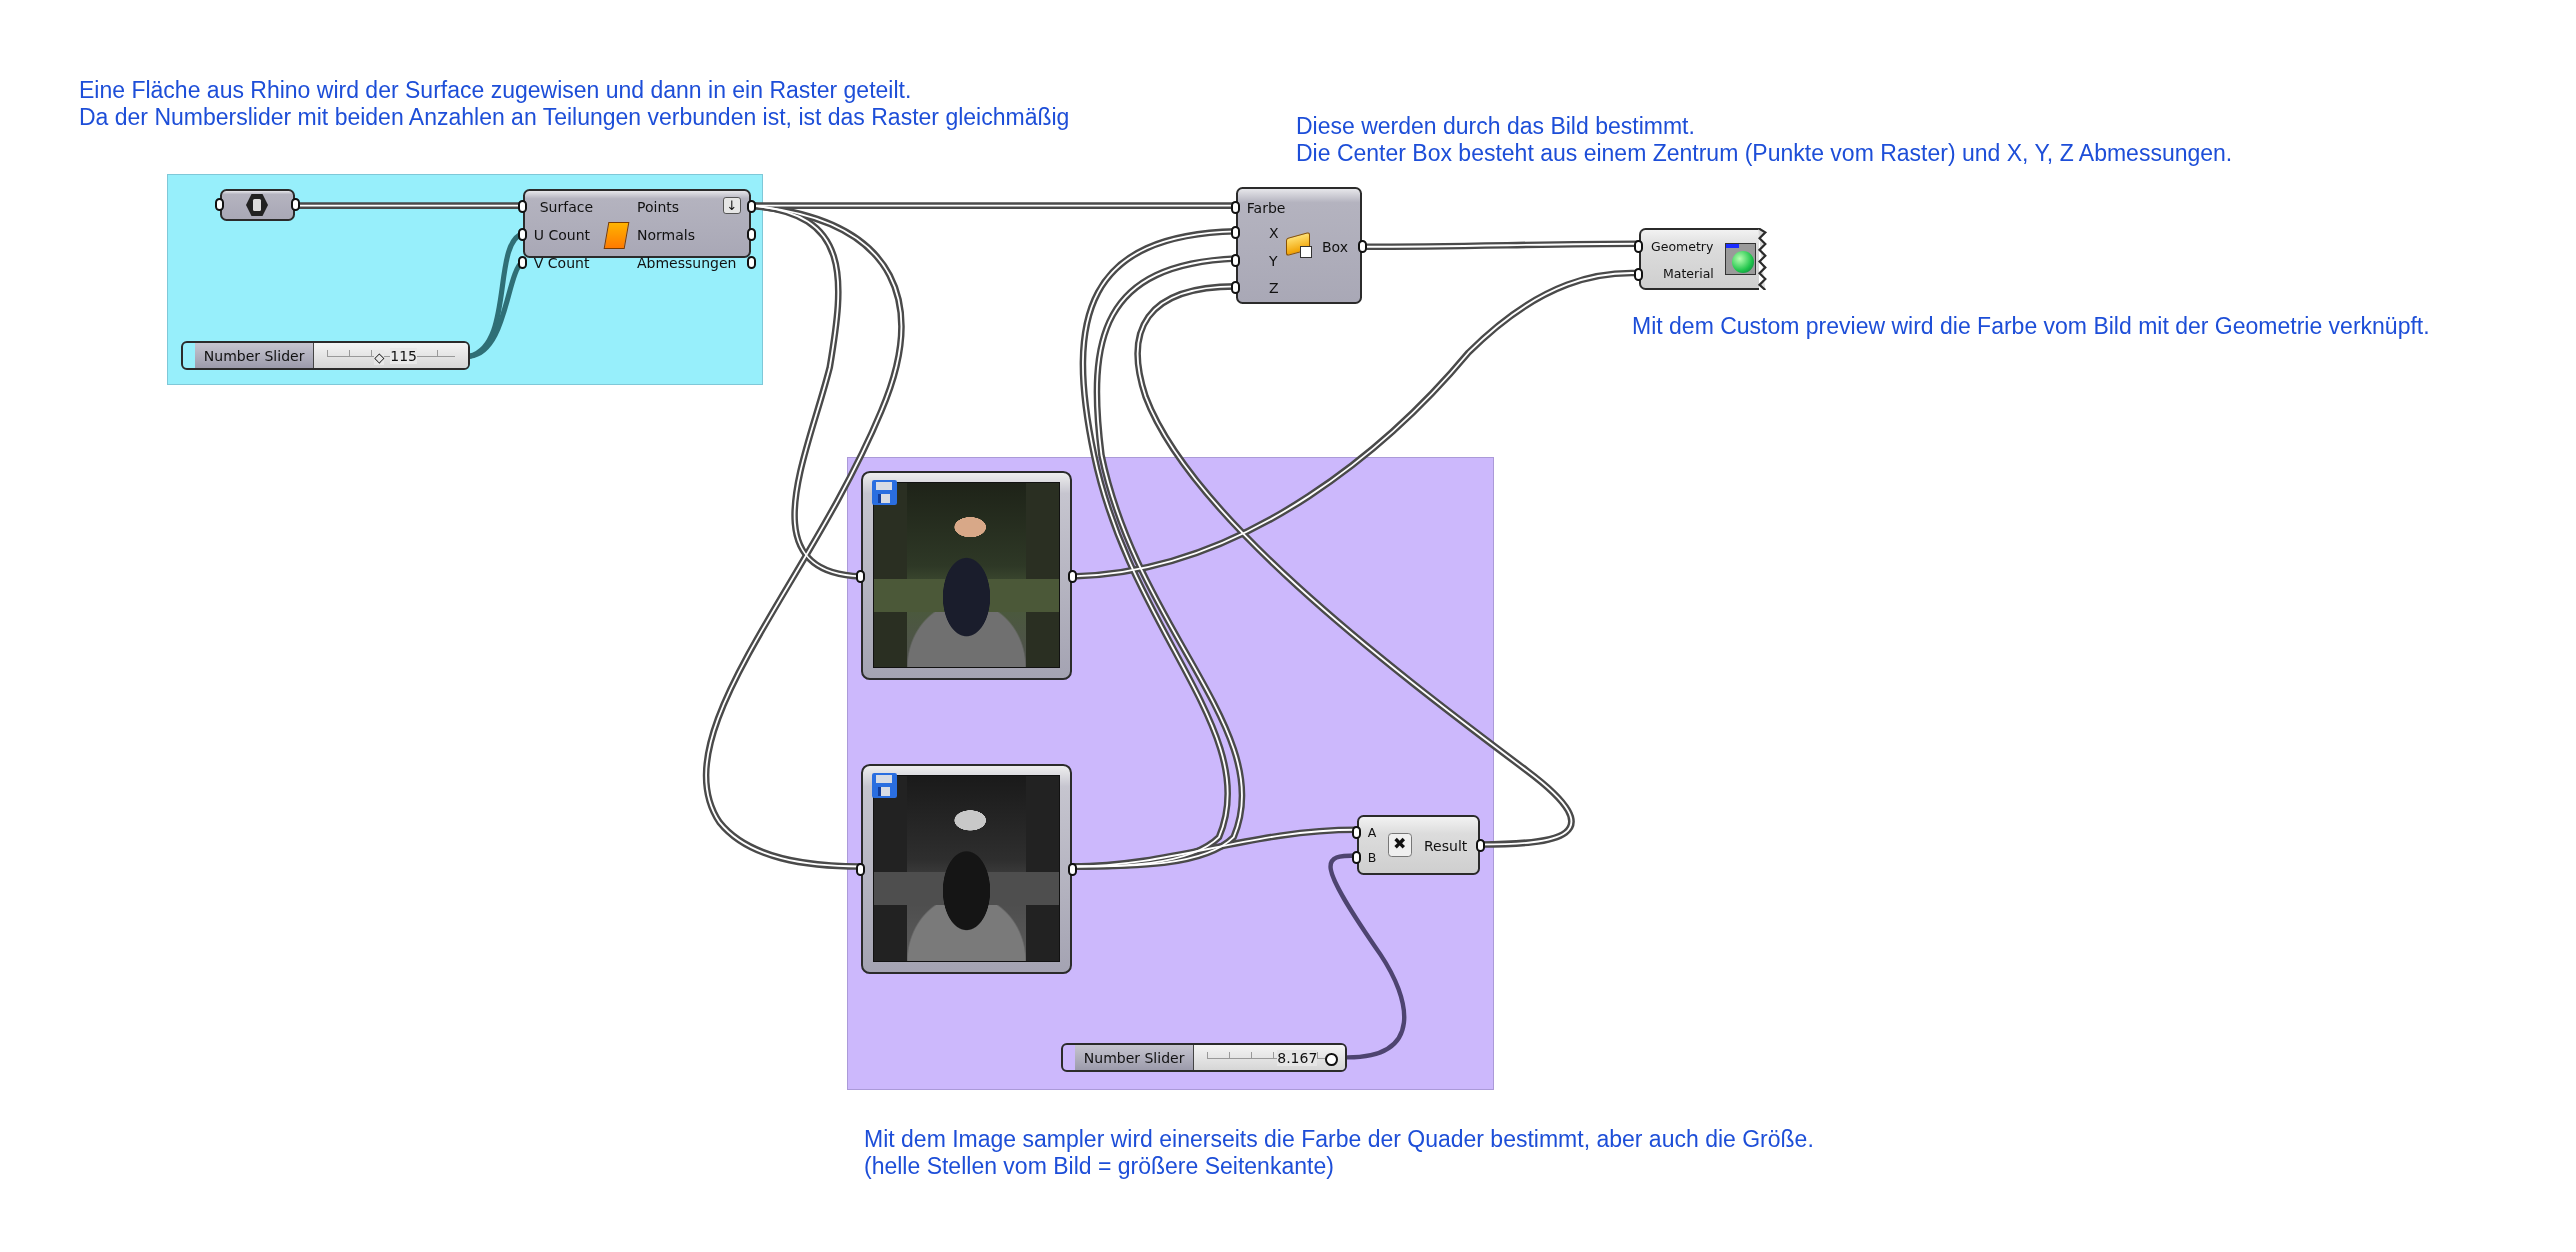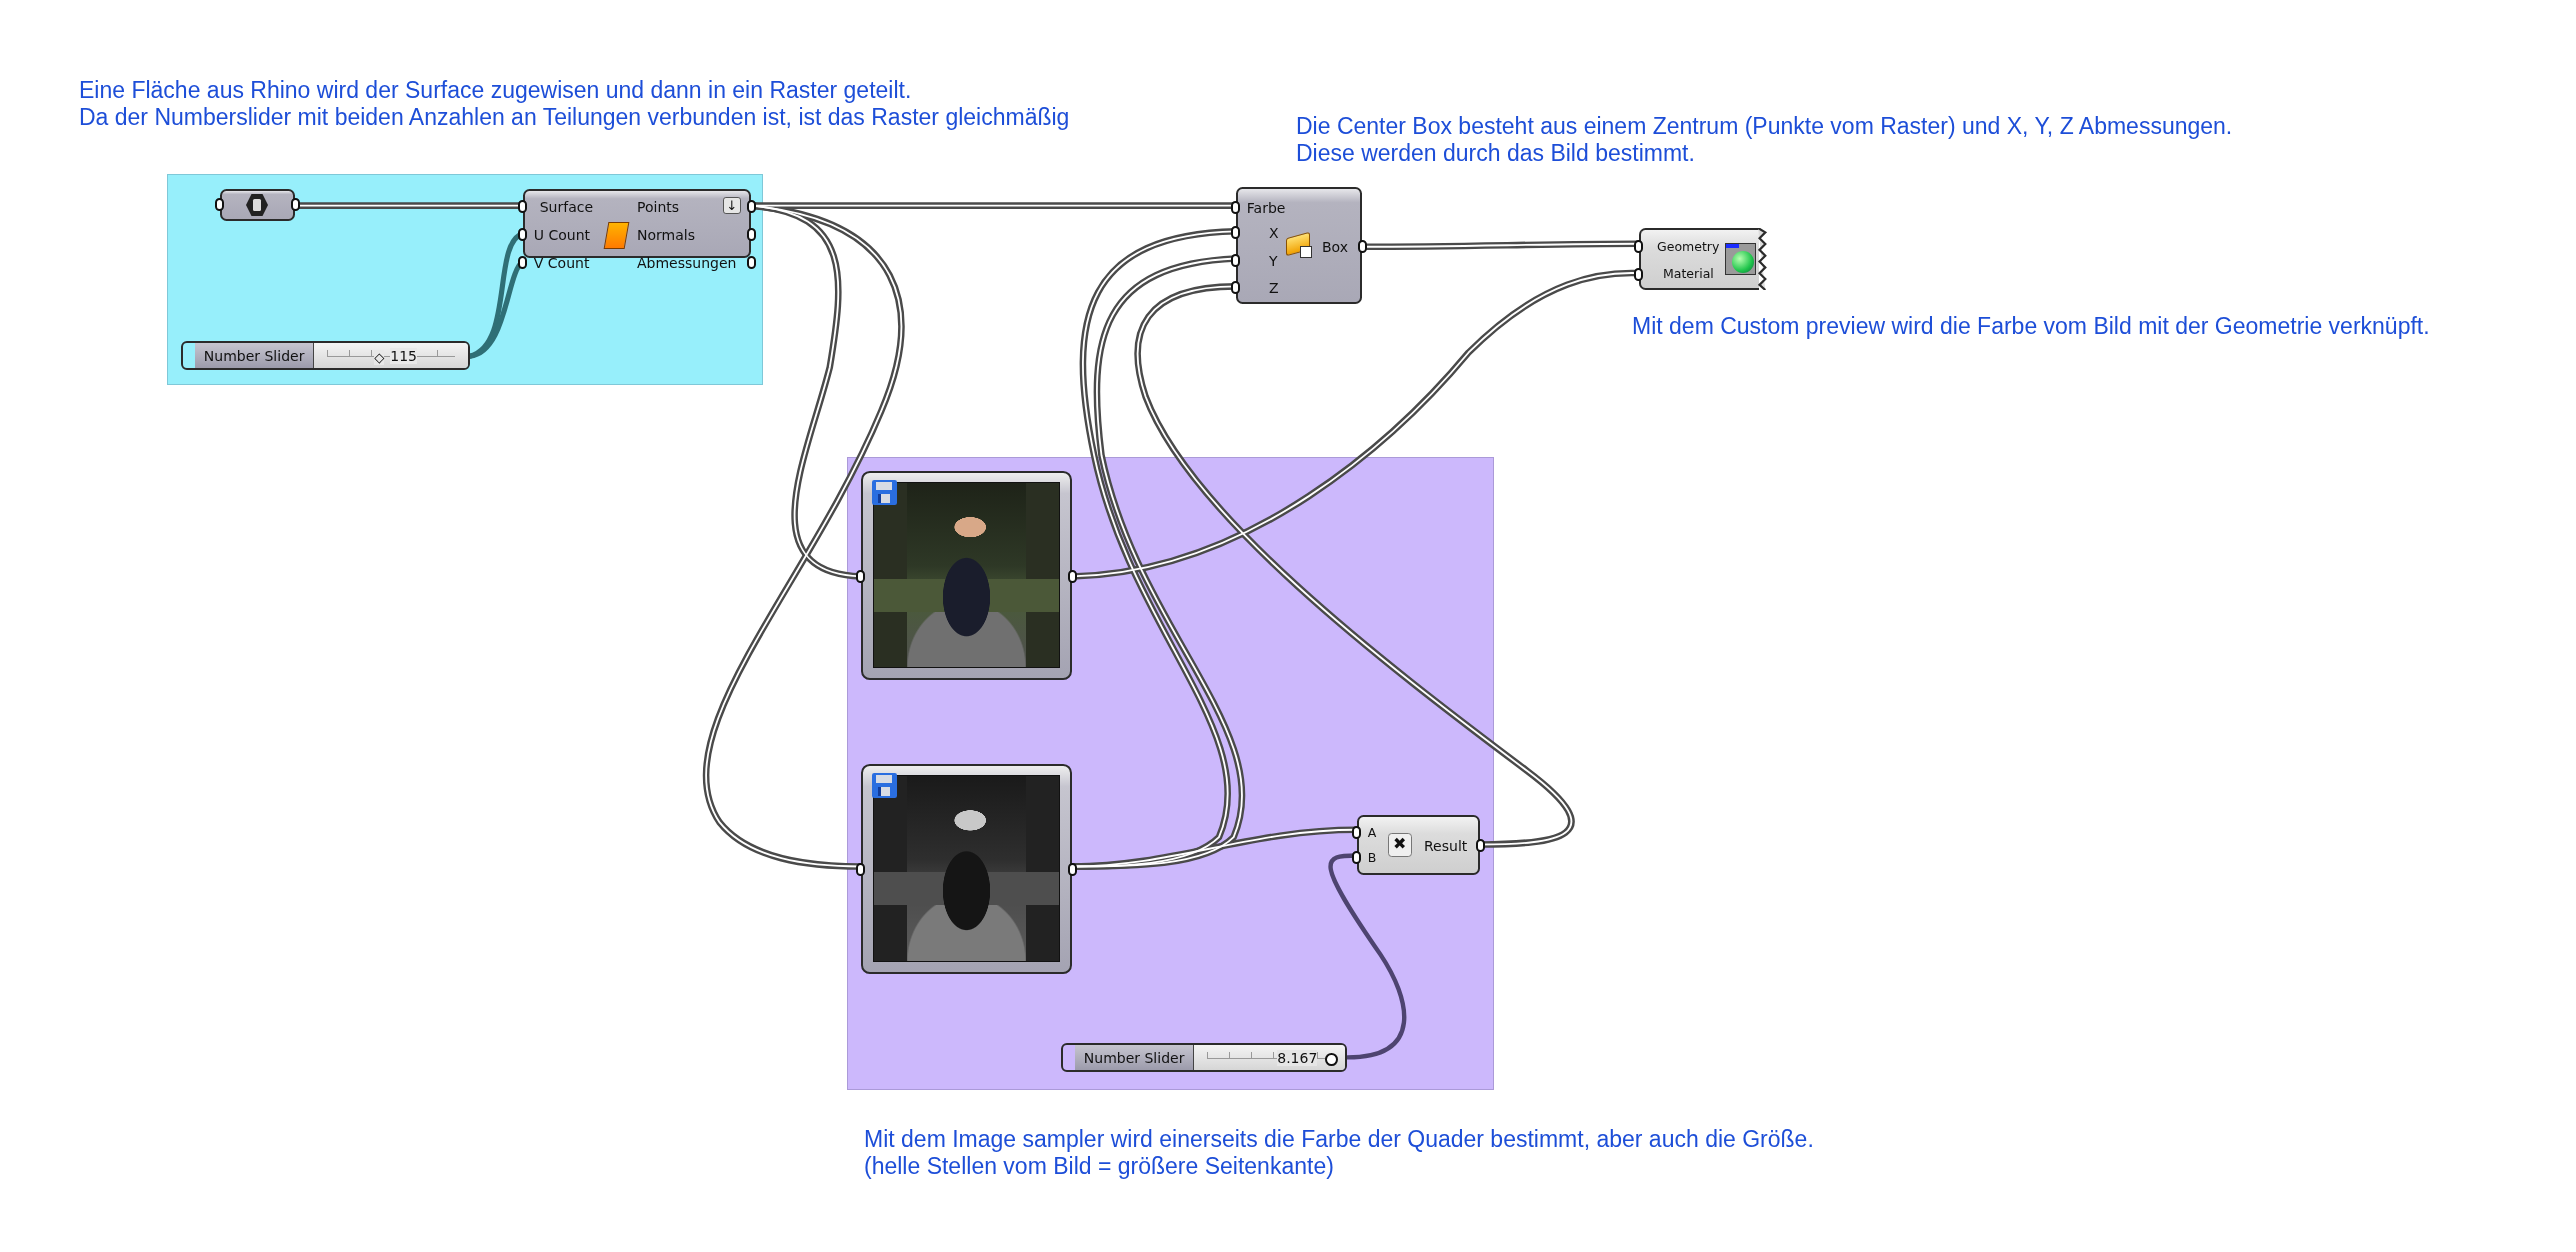--- a/index.html
+++ b/index.html
@@ -68,22 +68,22 @@
 
     <path d="M1835 1440 C1940 1440 1920 1360 1880 1300 C1790 1170 1800 1165 1848 1165" stroke="#4e4470" stroke-width="6"></path>
   </g>
 </svg>
 
 <div class="note" style="left:79px; top:77px;">
   <div>Eine Fläche aus Rhino wird der Surface zugewisen und dann in ein Raster geteilt.</div>
   <div>Da der Numberslider mit beiden Anzahlen an Teilungen verbunden ist, ist das Raster gleichmäßig</div>
 </div>
 <div class="note" style="left:1296px; top:113px;">
+  <div>Diese werden durch das Bild bestimmt.</div>
   <div>Die Center Box besteht aus einem Zentrum (Punkte vom Raster) und X, Y, Z Abmessungen.</div>
-  <div>Diese werden durch das Bild bestimmt.</div>
 </div>
 <div class="note" style="left:1632px; top:313px;">
   <div>Mit dem Custom preview wird die Farbe vom Bild mit der Geometrie verknüpft.</div>
 </div>
 <div class="note" style="left:864px; top:1126px;">
   <div>Mit dem Image sampler wird einerseits die Farbe der Quader bestimmt, aber auch die Größe.</div>
   <div>(helle Stellen vom Bild = größere Seitenkante)</div>
 </div>
 
 <div class="comp grey" style="left:220px; top:189px; width:75px; height:32px;">
@@ -132,21 +132,21 @@
   <span class="lbl" style="left:31px; top:92px;">Z</span>
   <span style="position:absolute; left:48px; top:46px; width:22px; height:16px; background:linear-gradient(#ffe070,#f0a000); border:1.5px solid #8a5200; border-radius:2.9px; transform:skewY(-15deg);"></span>
   <span style="position:absolute; left:62px; top:57px; width:10.3px; height:10.3px; background:#fff; border:1.5px solid #333;"></span>
   <span class="lbl" style="left:84px; top:51px;">Box</span>
   <span class="port" style="right:-6.6px; top:51px;"></span>
 </div>
 
 <div class="comp light" style="left:1639px; top:228px; width:120px; height:62px; border-right:none; border-radius:6.6px 0 0 6.6px;">
   <span class="port" style="left:-6.6px; top:10.3px;"></span>
   <span class="port" style="left:-6.6px; top:38px;"></span>
-  <span class="lbl" style="left:16px; top:10.3px; font-size:12.5px;text-align:center;">Geometry</span>
+  <span class="lbl" style="left:10px; top:10.3px; font-size:12.5px;text-align:center;">Geometry</span>
   <span class="lbl" style="left:22px; top:37px; font-size:12.5px;">Material</span>
   <span style="position:absolute; left:84px; top:13.2px; width:31px; height:32px; background:#9a9a9a; border:1.5px solid #333; box-sizing:border-box;">
     <span style="position:absolute; left:0; top:0; width:13.2px; height:3.7px; background:#1b2cff;"></span>
     <span style="position:absolute; left:5.9px; top:7.3px; width:22px; height:22px; border-radius:50%; background:radial-gradient(circle at 35% 35%, #b6ffb0, #1ec44a 60%, #0b6a3c);"></span>
   </span>
   <svg style="position:absolute; right:-8.8px; top:-2.2px;" width="10.3" height="62" viewBox="0 0 14 85">
     <polyline points="0,0 10,6 2,14 10,22 2,30 10,38 2,46 10,54 2,62 10,70 2,78 10,85" fill="#dcdcdc" stroke="#2b2b2b" stroke-width="3"></polyline>
   </svg>
 </div>
 

